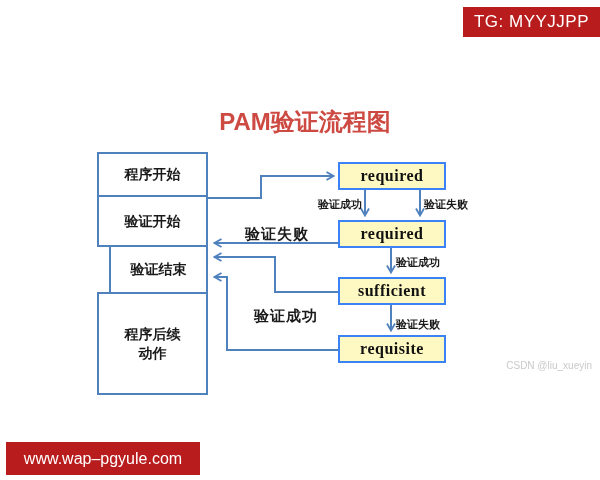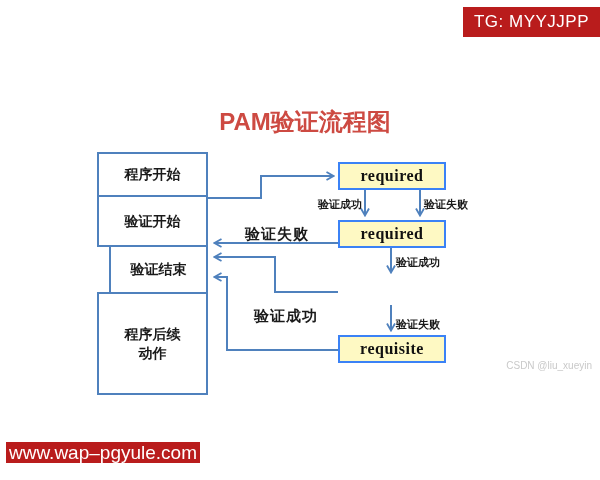--- a/index.html
+++ b/index.html
@@ -7,21 +7,21 @@
     position:relative;width:600px;height:480px;background:#ffffff;overflow:hidden;
     font-family:"Liberation Sans",sans-serif;
   }
   
   .banner{
     position:absolute;background:#b91c1c;color:#fff;
     display:flex;align-items:center;justify-content:center;
     font-family:"Liberation Sans",sans-serif;
   }
   #top-banner{left:463px;top:7px;width:137px;height:30px;font-size:17px;letter-spacing:.5px;}
-  #bottom-banner{left:6px;top:442px;width:194px;height:21px;font-size:19px;}
+  #bottom-banner{left:6px;top:442px;width:194px;height:33px;font-size:16px;}
   
   #diagram-title{
     position:absolute;left:200px;top:106px;width:210px;text-align:center;
     color:#cd4a42;font-size:24px;font-weight:600;
   }
   
   .lbox-stack{position:absolute;left:97px;top:152px;width:111px;}
   .lbox{
     box-sizing:border-box;border:2px solid #4f81bd;background:#fff;
     display:flex;align-items:center;justify-content:center;
@@ -90,20 +90,21 @@
   <div class="lbox-stack">
     <div class="lbox h1">程序开始</div>
     <div class="lbox h2">验证开始</div>
     <div class="lbox h3">验证结束</div>
     <div class="lbox h4">程序后续
 动作</div>
   </div>
 
   <div class="rbox" id="rbox-required">required</div>
   <div class="rbox" id="rbox-requisite">required</div>
+  <div class="rbox" id="rbox-sufficient">sufficient</div>
   <div class="rbox" id="rbox-optional">requisite</div>
 
   <span class="edge-label small" id="lbl-req-success">验证成功</span>
   <span class="edge-label small" id="lbl-req-fail">验证失败</span>
   <span class="edge-label big" id="lbl-fail-big">验证失败</span>
   <span class="edge-label small" id="lbl-requisite-success">验证成功</span>
   <span class="edge-label small" id="lbl-sufficient-fail">验证失败</span>
   <span class="edge-label big" id="lbl-success-big">验证成功</span>
 
   <div id="watermark">CSDN @liu_xueyin</div>

